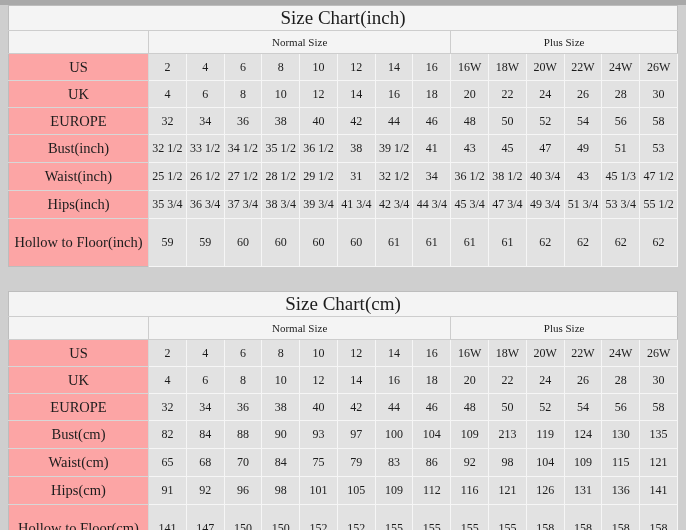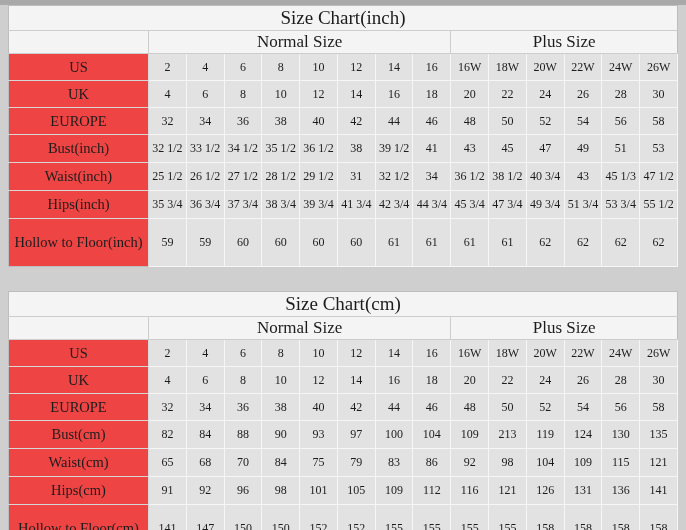--- a/index.html
+++ b/index.html
@@ -32,30 +32,30 @@
     vertical-align: middle;
     padding: 0;
   }
   tr.title-row th {
     height: 25px;
     font-size: 19px;
     border-bottom: 1px solid #cdcdcd;
   }
   tr.group-row th {
     height: 23px;
-    font-size: 17px;
+    font-size: 11px;
     border-bottom: 1px solid #cdcdcd;
   }
   tr.group-row th.normal-header,
   tr.group-row th.plus-header { border-left: 1px solid #cdcdcd; }
   tbody tr { height: 27px; }
   tbody tr.mid { height: 28px; }
   tbody tr.tall { height: 48px; }
   tbody th.label-cell {
-    background: #ef4444;
+    background: #fca5a5;
     font-size: 14.5px;
     border-top: 1px solid #d7d7d7;
     border-right: 1px solid #d7d7d7;
   }
   tbody td.data-cell {
     background: #e2e2e2;
     border: 1px solid #f6f6f6;
     font-size: 12px;
     white-space: nowrap;
     overflow: hidden;

